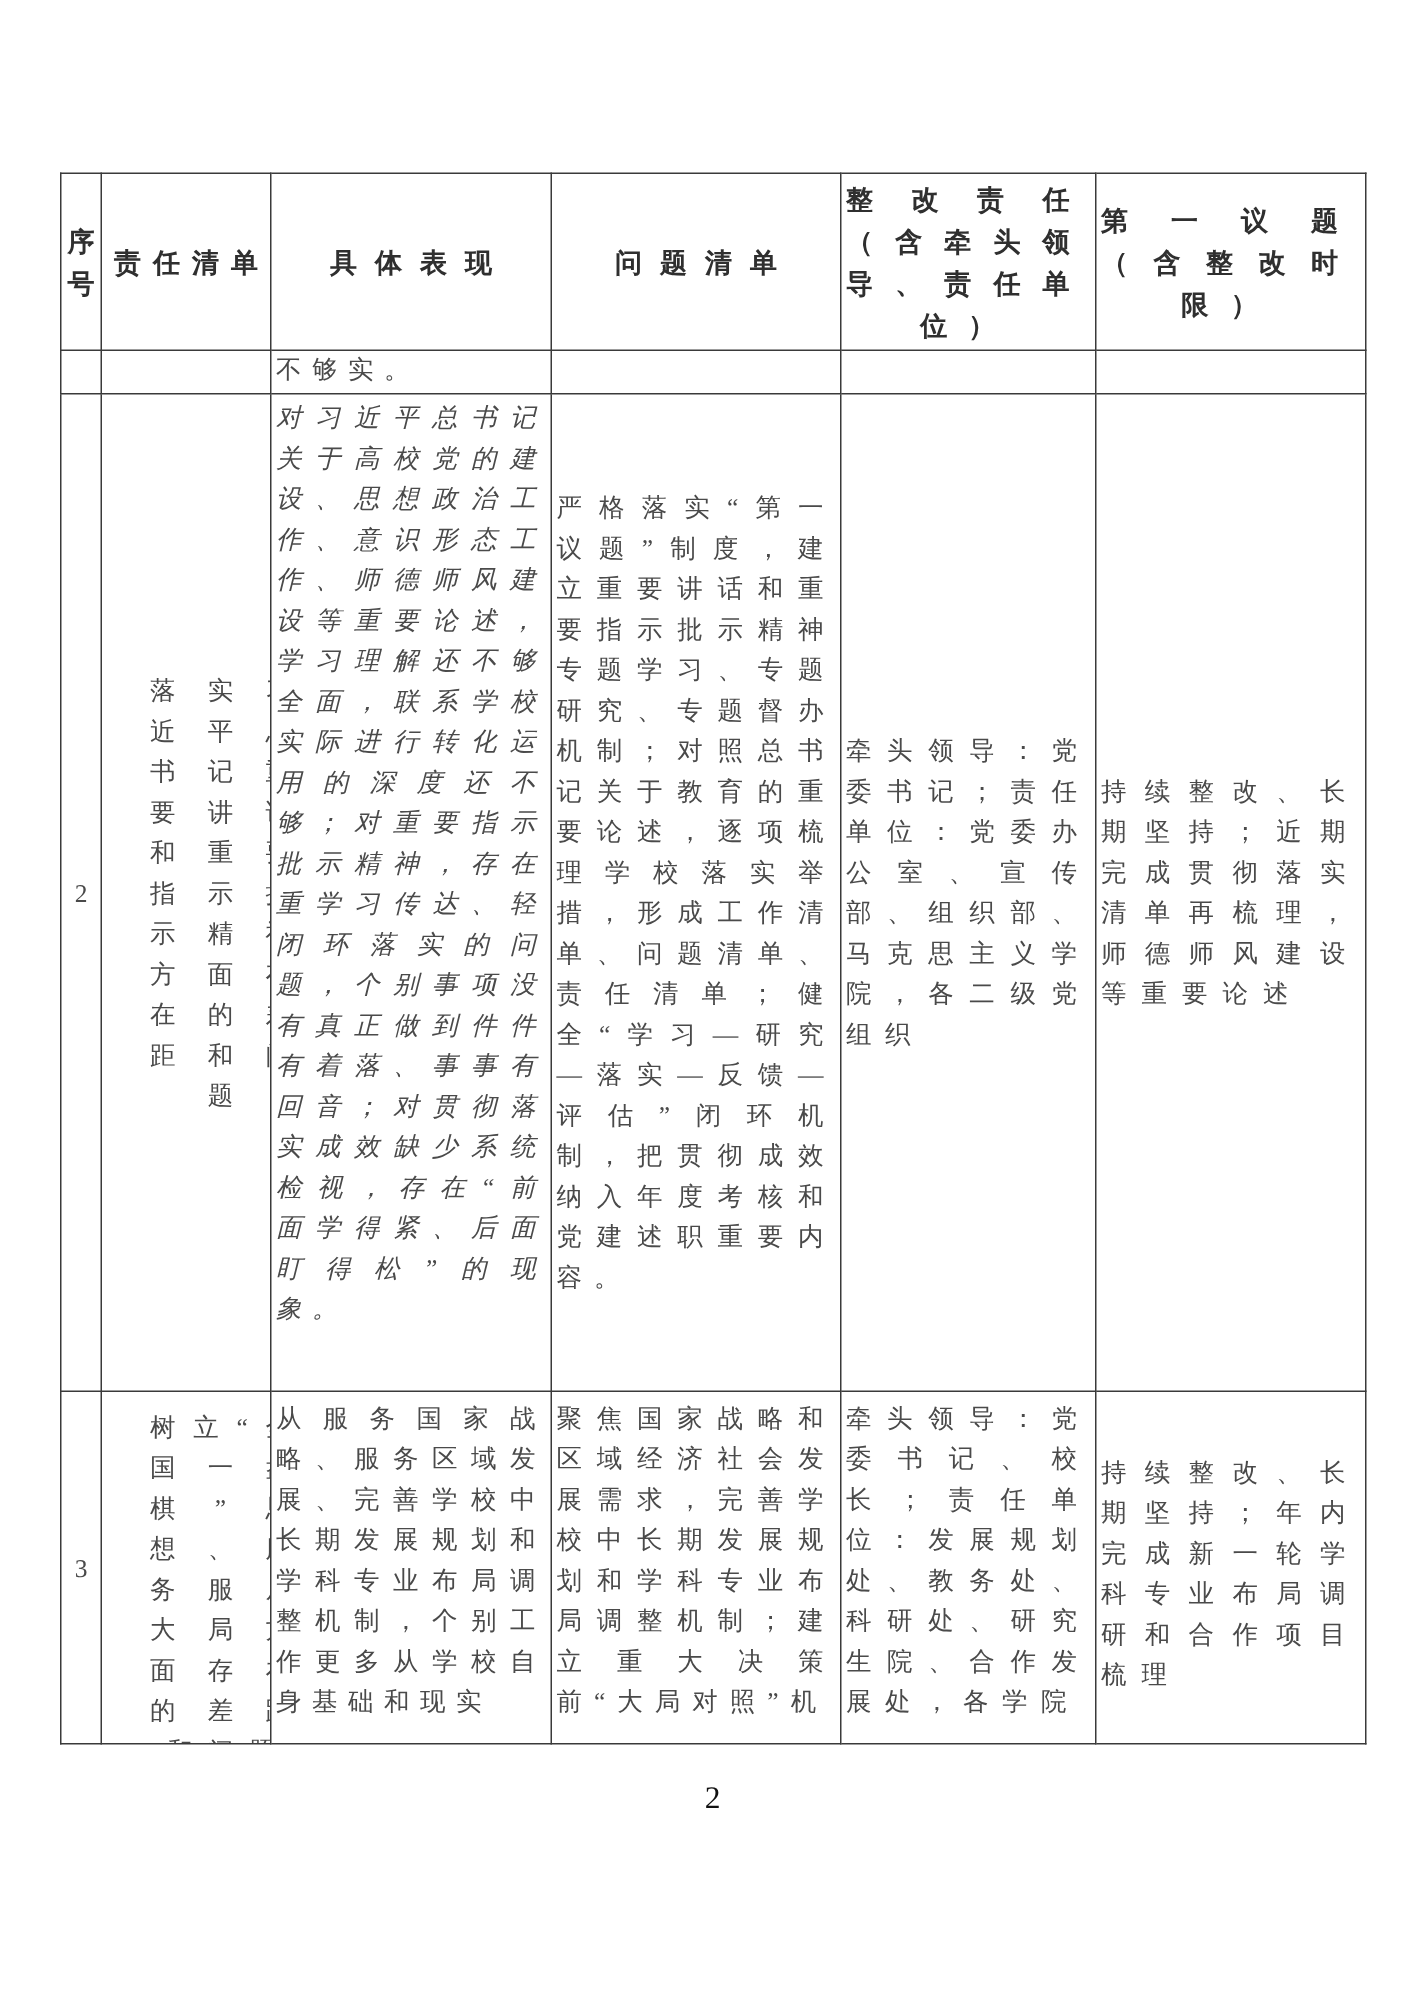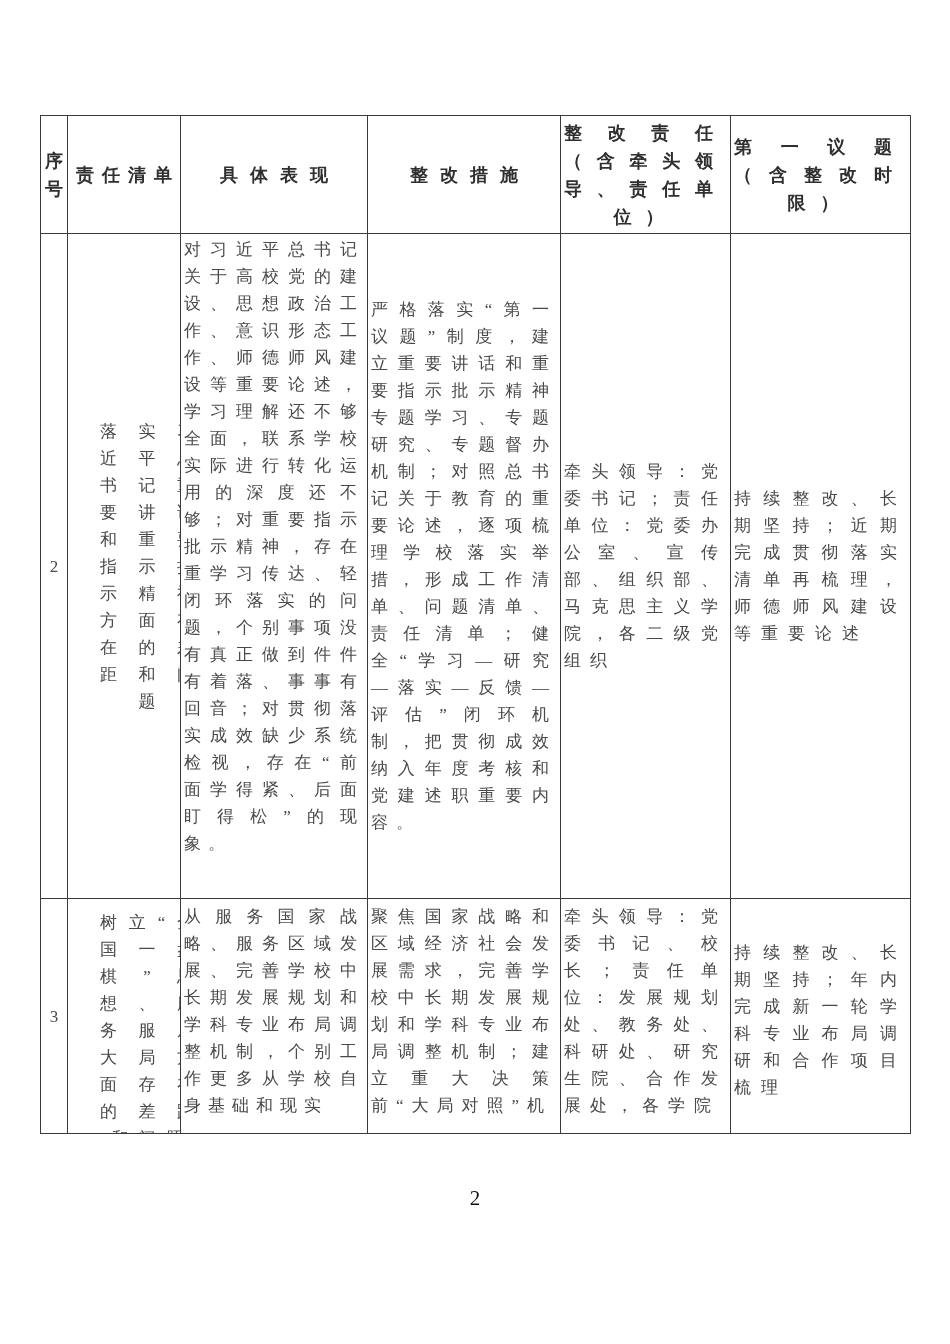--- a/index.html
+++ b/index.html
@@ -78,21 +78,21 @@
     text-align: justify;
     text-justify: inter-character;
   }
   .c-prog {
     padding: 0 3px;
     letter-spacing: 10px;
     text-align: justify;
     text-justify: inter-character;
   }
   tr.partial td { height: 29px; line-height: 26px; }
-  .pt2 { padding-top: 2px; }
+  .pt2 { padding-top: 2px; font-style: italic; }
   .pt4 { padding-top: 4px; }
   .pt10 { padding-top: 10px; }
   .pt40 { padding-top: 40px; }
   .pagenum {
     position: absolute;
     top: 1186px; left: 0;
     width: 950px;
     text-align: center;
     font-size: 21px;
     color: #111111;
@@ -110,26 +110,34 @@
       <col style="width:187px">
       <col style="width:193px">
       <col style="width:170px">
       <col style="width:180px">
     </colgroup>
     <thead>
       <tr>
         <th class="h-seq">序号</th>
         <th class="h-problem">责任清单</th>
         <th class="h-manifestation">具体表现</th>
-        <th class="h-measures">整改措施</th>
+        <th class="h-measures">问题清单</th>
         <th class="h-resp">整改责任（含牵头领导、责任单位）</th>
         <th class="h-prog">第一议题（含整改时限）</th>
       </tr>
     </thead>
     <tbody>
+      <tr class="partial">
+        <td class="c-seq"></td>
+        <td class="c-problem"></td>
+        <td class="c-manifestation">不够实。</td>
+        <td class="c-measures"></td>
+        <td class="c-resp"></td>
+        <td class="c-prog"></td>
+      </tr>
       <tr>
         <td>
           <div class="clip h664 vcenter c-seq">2</div>
         </td>
         <td>
           <div class="clip h664 vcenter c-problem">落实习近平总书记重要讲话和重要指示批示精神方面存在的差距和问题</div>
         </td>
         <td>
           <div class="clip h664 pt2 c-manifestation">对习近平总书记关于高校党的建设、思想政治工作、意识形态工作、师德师风建设等重要论述，学习理解还不够全面，联系学校实际进行转化运用的深度还不够；对重要指示批示精神，存在重学习传达、轻闭环落实的问题，个别事项没有真正做到件件有着落、事事有回音；对贯彻落实成效缺少系统检视，存在“前面学得紧、后面盯得松”的现象。</div>
         </td>

